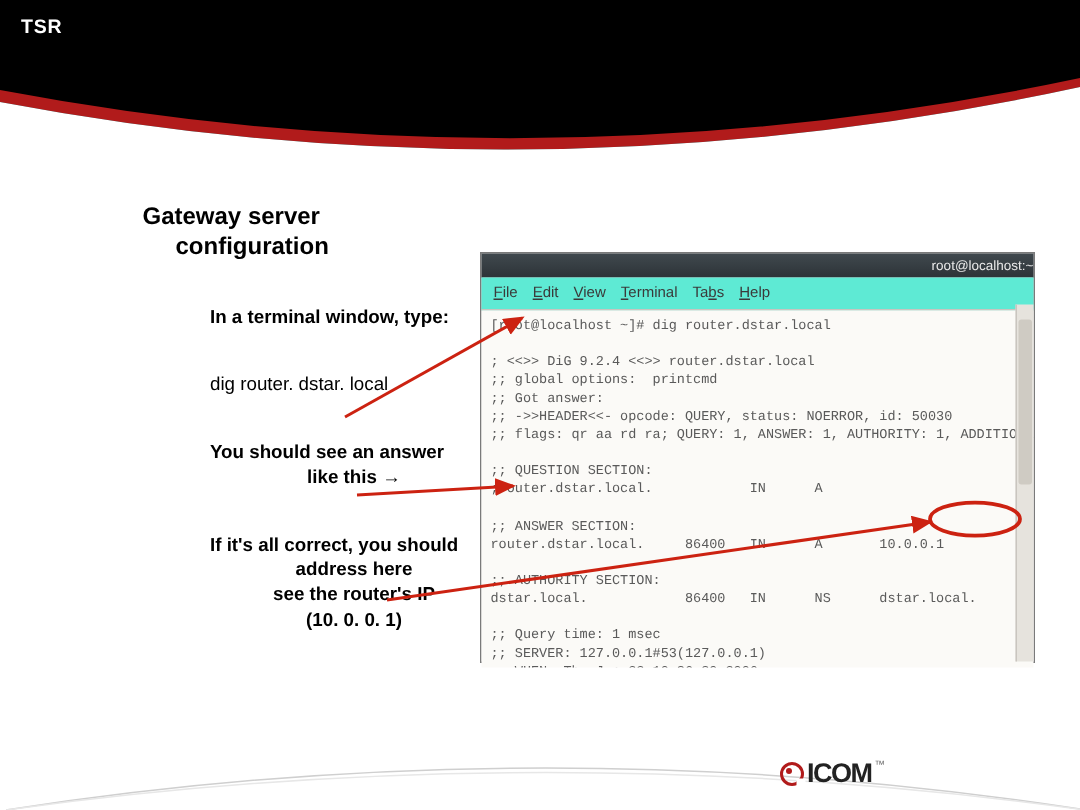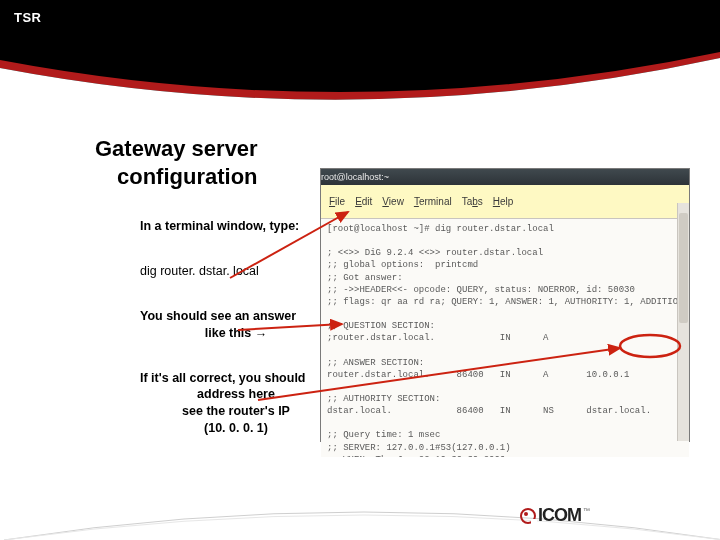--- a/index.html
+++ b/index.html
@@ -7,31 +7,31 @@
 
   .slide { position: relative; width: 720px; height: 540px; background: #fff; }
 
   
   .top-band { position: absolute; top: 0; left: 0; width: 720px; height: 110px; background: #000; text-align: center; }
   .top-band svg { position: absolute; top: 0; left: 0; }
   .tsr { position: absolute; top: 10px; left: 14px; color: #fff; font-weight: bold; font-size: 13px; letter-spacing: .5px; }
 
   
   .leftcol { position: absolute; top: 135px; left: 95px; width: 215px; }
-  .title { font-size: 22px; font-weight: bold; line-height: 1.25; }
+  .title { font-size: 16px; font-weight: bold; line-height: 1.25; }
   .title .indent { display: block; padding-left: 22px; }
   .para { font-size: 12.5px; font-weight: bold; line-height: 1.35; margin-top: 28px; padding-left: 45px; }
   .para .indent { display: block; padding-left: 22px; text-align: center; }
 
   
   .term { position: absolute; top: 168px; left: 320px; width: 370px; height: 274px;
           border: 1px solid #7a7a7a; background: #f3f2f0; box-shadow: 0 0 0 1px #d9d9d9 inset; }
   .term-title { height: 16px; background: linear-gradient(#40494e,#2d3338); color: #e9e9e9;
-                font-size: 9px; line-height: 16px; text-align: left; font-family: Arial; }
-  .term-menu { height: 34px; background: #fef9c3; border-bottom: 1px solid #c9c5bf;
+                font-size: 9px; line-height: 16px; text-align: right; font-family: Arial; }
+  .term-menu { height: 22px; background: #5eead4; border-bottom: 1px solid #c9c5bf;
                display: flex; gap: 10px; padding: 0 8px; font-size: 10px; color: #3a3a3a; align-items: center; }
   .term-menu span { cursor: default; }
   .term-menu span u { text-decoration: underline; }
   .term-body { position: relative; height: calc(100% - 34px); background: #fbfaf7;
                font-family: "Courier New", Courier, monospace; font-size: 9px; color: #5a5a5a;
                padding: 4px 6px; line-height: 1.35; overflow: hidden; white-space: pre; filter: blur(.25px); }
   .term-scroll { position: absolute; right: 0; top: 34px; bottom: 0; width: 12px;
                  background: #e6e3dd; border-left: 1px solid #c9c5bf; }
   .term-scroll .thumb { position: absolute; left: 1px; right: 1px; top: 10px; height: 110px;
                         background: #cfcbc3; border-radius: 2px; }

